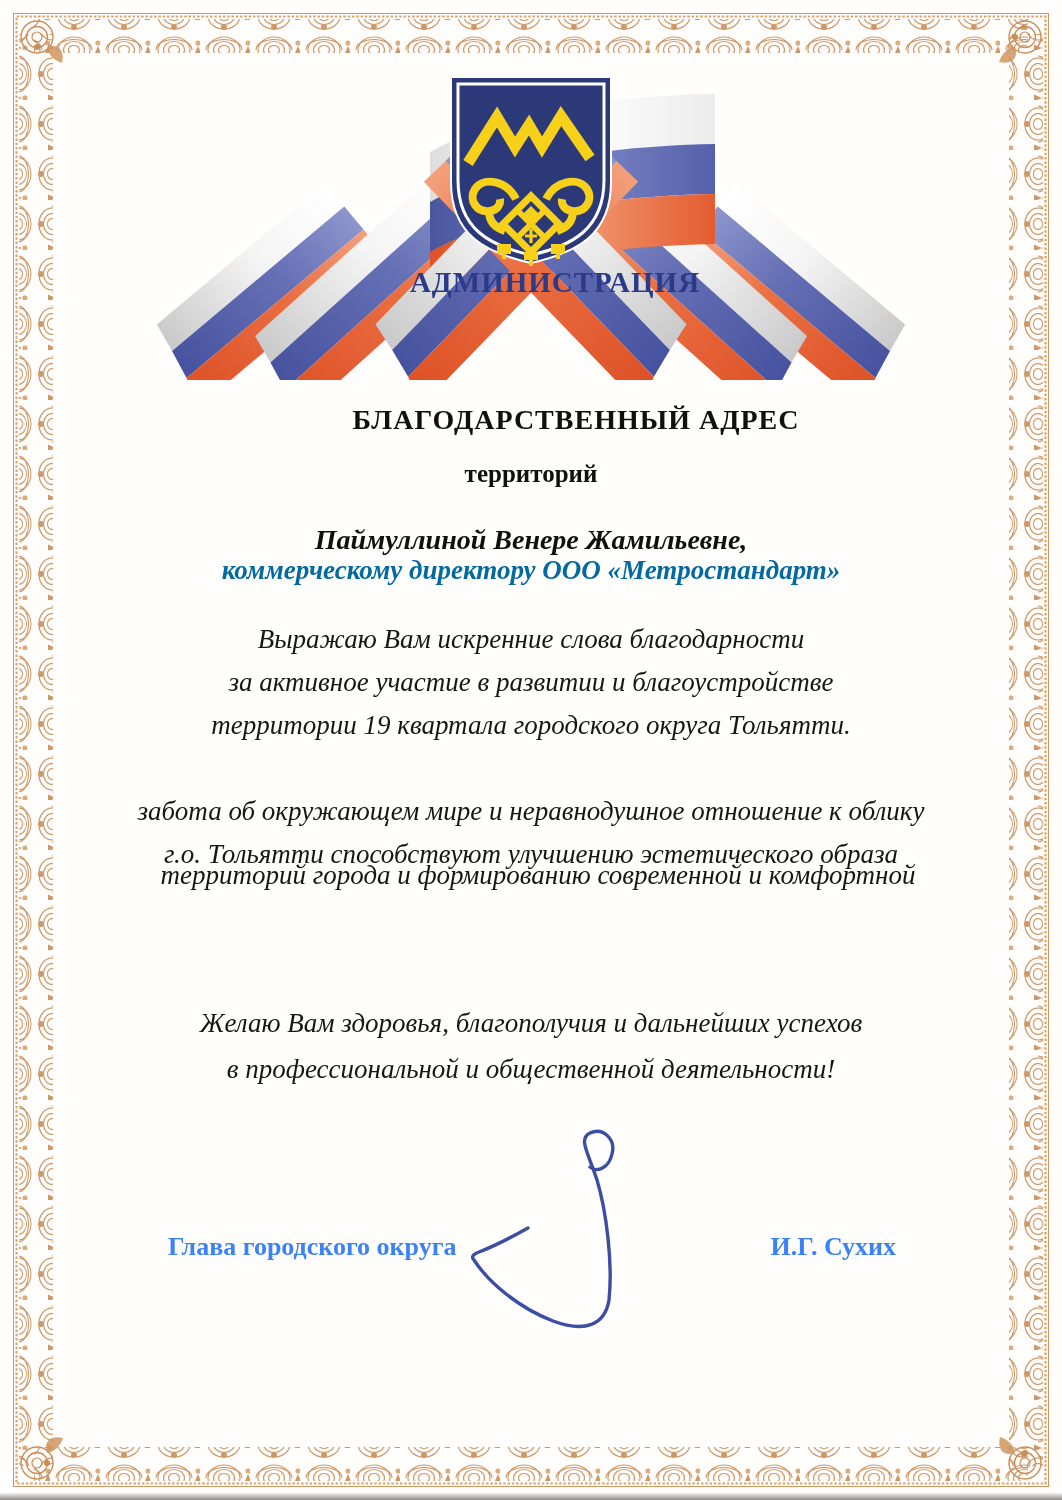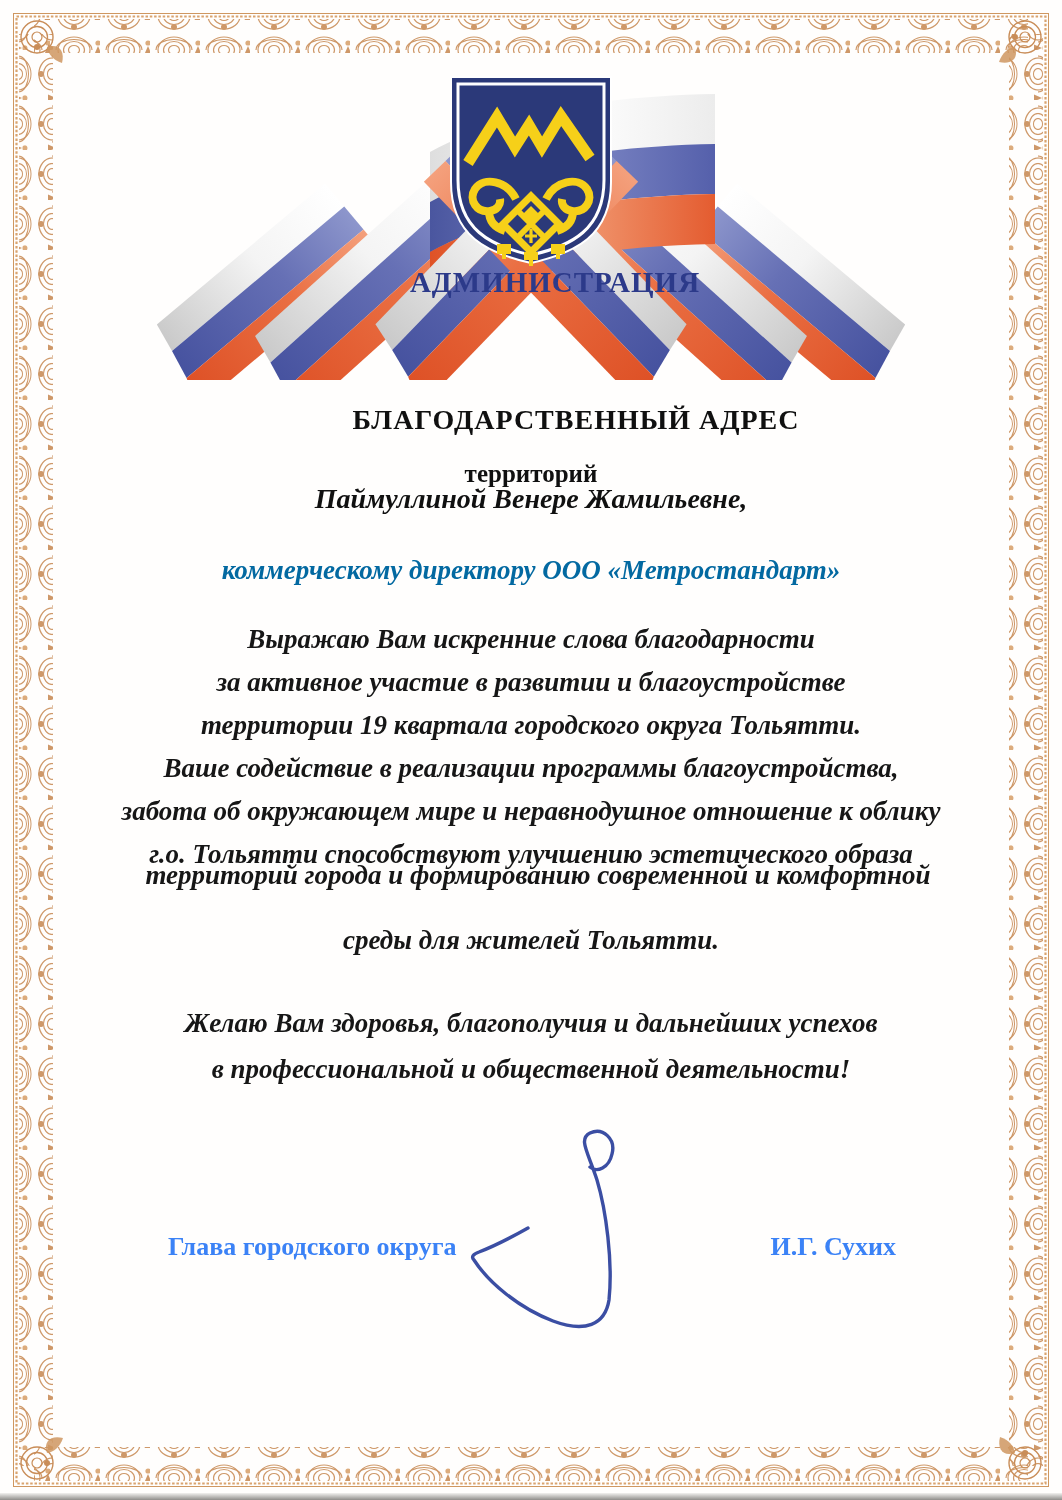--- a/index.html
+++ b/index.html
@@ -3,21 +3,21 @@
 <meta charset="utf-8">
 <style>
   html,body{margin:0;padding:0;background:#ffffff;}
   #page{
     position:relative;width:1062px;height:1500px;margin:0 auto;
     background:#fffefd;overflow:hidden;
     font-family:"Liberation Serif","DejaVu Serif",serif;
   }
   svg{display:block}
   .abs{position:absolute;}
-  .centerline{position:absolute;left:0;width:100%;text-align:center;color:#141414;font-weight:bold;}
+  .centerline{position:absolute;left:0;width:100%;text-align:center;color:#141414;}
   .org-caption{color:#2c3a8a;font-weight:bold;font-size:29px;letter-spacing:1px;margin-left:24px;}
   .doc-title{font-weight:bold;font-size:28px;letter-spacing:1px;color:#101010;}
   .doc-sub{font-weight:bold;font-size:25px;color:#101010;}
   .doc-name{font-weight:bold;font-style:italic;font-size:28px;color:#101010;}
   .doc-pos{font-weight:bold;font-style:italic;font-size:27px;color:#0369a1;}
   .body-line{font-style:italic;font-size:27px;color:#161616;}
   .sig-label{position:absolute;font-weight:bold;font-size:26px;color:#3b82f6;white-space:nowrap;}
   #scan-edge{position:absolute;left:0;bottom:0;width:100%;height:7px;
     background:linear-gradient(#f2f1ef, #8f8d8a);}
 </style>
@@ -131,31 +131,29 @@
         <path d="M551,244 h14 v10 h-5 v5 h-4 v-5 h-5 Z" fill="#f6d019"></path>
         <path d="M524,252 h14 v8 h-5 v6 h-4 v-6 h-5 Z" fill="#f6d019"></path>
       </g>
     </g>
   </svg>
 
   <div class="centerline org-caption" style="top:266px;">АДМИНИСТРАЦИЯ</div>
 
   <div class="centerline doc-title" style="top:404px;padding-left:45px;">БЛАГОДАРСТВЕННЫЙ АДРЕС</div>
   <div class="centerline doc-sub" style="top:460px;">территорий</div>
-  <div class="centerline doc-name" style="top:483px;">Паймуллиной Венере Жамильевне,</div>
+  <div class="centerline doc-name" style="top:524px;">Паймуллиной Венере Жамильевне,</div>
   <div class="centerline doc-pos" style="top:555px;">коммерческому директору ООО «Метростандарт»</div>
 
   <div class="centerline body-line" style="top:624px;">Выражаю Вам искренние слова благодарности</div>
   <div class="centerline body-line" style="top:667px;">за активное участие в развитии и благоустройстве</div>
   <div class="centerline body-line" style="top:710px;">территории 19 квартала городского округа Тольятти.</div>
-  <div class="centerline body-line" style="top:753px;">Ваше содействие в реализации программы благоустройства,</div>
   <div class="centerline body-line" style="top:796px;">забота об окружающем мире и неравнодушное отношение к облику</div>
   <div class="centerline body-line" style="top:839px;text-align:center;">г.о. Тольятти способствуют улучшению эстетического образа</div>
   <div class="centerline body-line" style="top:860px;padding-left:7px;">территорий города и формированию современной и комфортной</div>
-  <div class="centerline body-line" style="top:925px;">среды для жителей Тольятти.</div>
 
   <div class="centerline body-line" style="top:1008px;">Желаю Вам здоровья, благополучия и дальнейших успехов</div>
   <div class="centerline body-line" style="top:1054px;">в профессиональной и общественной деятельности!</div>
 
   <div class="sig-label" style="left:168px;top:1232px;">Глава городского округа</div>
   <div class="sig-label" style="right:166px;top:1232px;">И.Г. Сухих</div>
 
   <svg class="abs" style="left:430px;top:1120px;" width="260" height="240" viewBox="430 1120 260 240">
     <path d="M528,1228 C512,1237 492,1247 479,1252 C473,1254 471,1257 474,1260
              C489,1283 519,1308 553,1321 C585,1333 605,1325 609,1300

